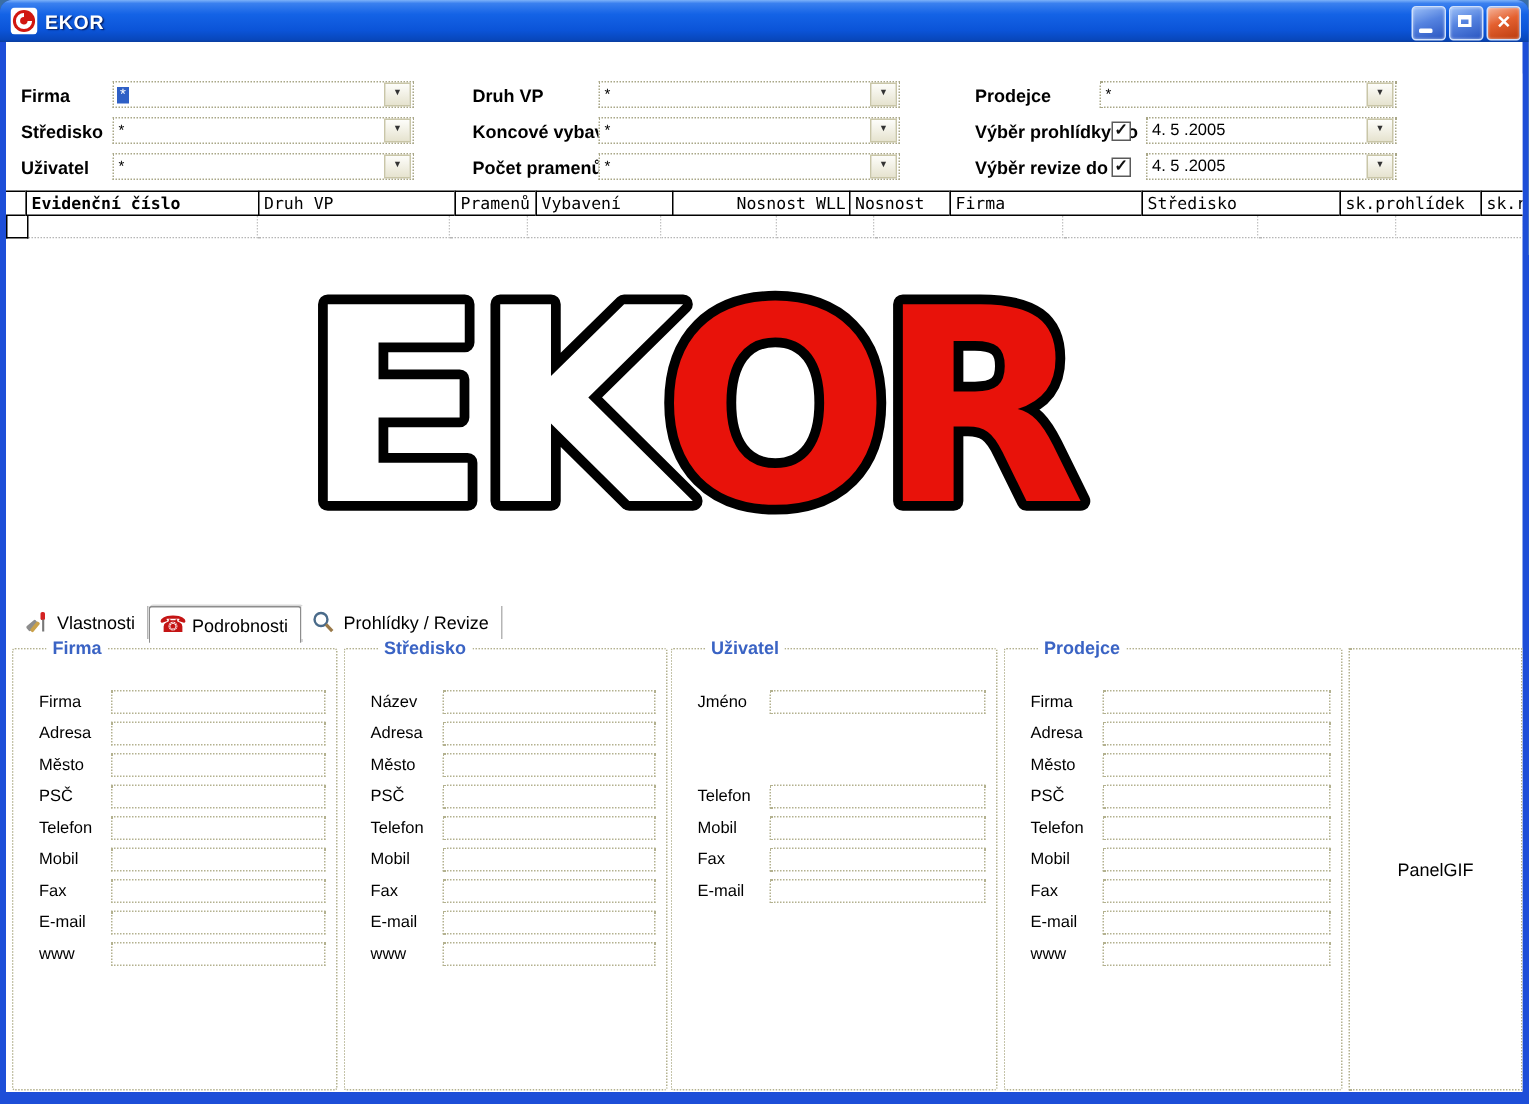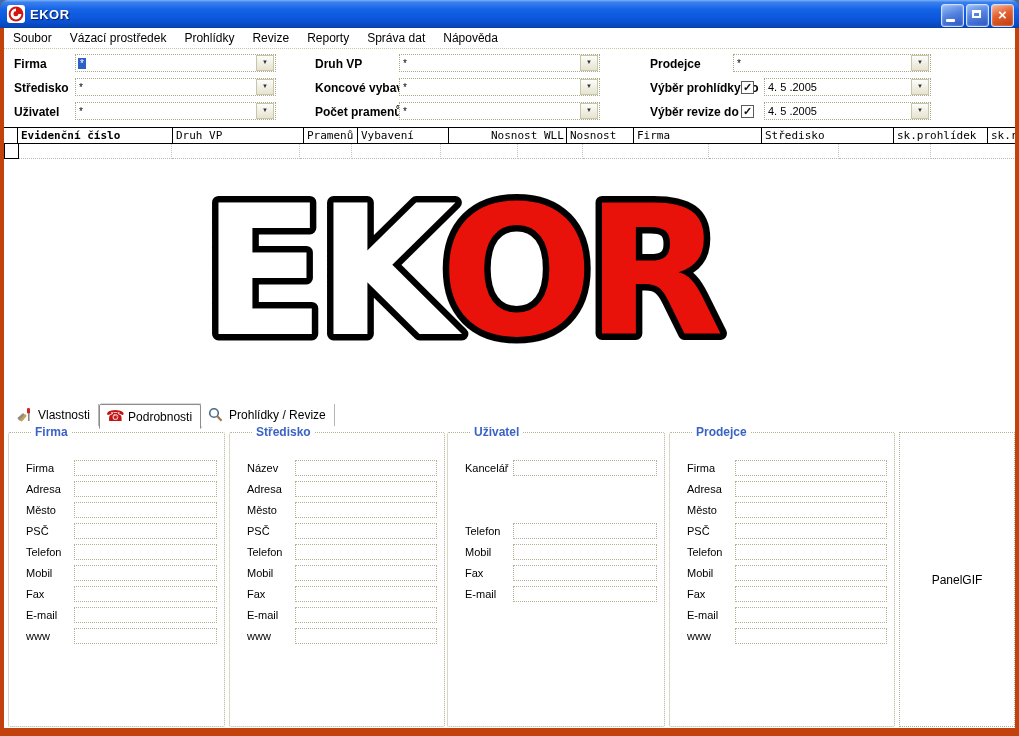--- a/index.html
+++ b/index.html
@@ -1,18 +1,18 @@
 <!DOCTYPE html>
 <html><head>
 <meta charset="utf-8">
 <style>
   html,body{margin:0;padding:0;background:#3a6ea5;}
   body{width:1019px;height:736px;position:relative;overflow:hidden;
        font-family:"Liberation Sans",sans-serif;-webkit-font-smoothing:none;}
-  .win{position:absolute;inset:0;background:#c2410c;border-radius:8px 8px 0 0;text-decoration:underline;}
+  .win{position:absolute;inset:0;background:#1d4ed8;border-radius:8px 8px 0 0;text-decoration:underline;}
   
   .titlebar{position:absolute;top:0;left:0;right:0;height:28px;border-radius:8px 8px 0 0;
     background:linear-gradient(180deg,#7db2f9 0%,#3a80ef 8%,#1463e6 34%,#0b54d8 72%,#0847bc 94%,#0a3d9e 100%);
     display:flex;align-items:center;}
   .appicon{width:18px;height:18px;margin:0 5px 0 7px;flex:none;}
   .apptitle{color:#fff;font-weight:bold;font-size:13px;text-shadow:1px 1px 1px rgba(0,0,40,.7);letter-spacing:.5px;}
   .winbtns{position:absolute;right:5px;top:4px;display:flex;gap:2px;}
   .wbtn{width:21px;height:21px;border-radius:3px;border:1px solid #cfe0fb;position:relative;
         box-shadow:inset 0 0 2px rgba(255,255,255,.6);cursor:default;}
   .wbtn.blue{background:linear-gradient(160deg,#9cc0f8 0%,#5583e0 45%,#2a55c0 100%);}
@@ -92,29 +92,20 @@
           <span class="glyph-max"></span>
         </div>
       <div class="wbtn red">
           <span class="glyph-close">×</span>
         </div>
     </div>
   </div>
 
   <div class="client">
 
-    <div class="menubar">
-      <span class="menuitem">Soubor</span>
-      <span class="menuitem">Vázací prostředek</span>
-      <span class="menuitem">Prohlídky</span>
-      <span class="menuitem">Revize</span>
-      <span class="menuitem">Reporty</span>
-      <span class="menuitem">Správa dat</span>
-      <span class="menuitem">Nápověda</span>
-    </div>
 
     <div class="filter-panel">
       <span class="flabel" style="left:10px;top:8px;">Firma</span>
       <span class="flabel" style="left:10px;top:32px;">Středisko</span>
       <span class="flabel" style="left:10px;top:56px;">Uživatel</span>
 
       <div class="combo" style="left:71px;top:5px;width:201px;">
         <span class="combo-value selected">*</span>
         <span style="flex:1"></span>
         <span class="combo-btn">▼</span>
@@ -312,21 +303,21 @@
             <span class="fl">www</span>
             <input style="">
           </div>
       </div>
     </div>
 
     <div class="group" style="left:443px;width:218px;">
       <span class="gtitle">Uživatel</span>
       <div class="gbody">
         <div class="fieldrow">
-            <span class="fl">Kancelář</span>
+            <span class="fl">Jméno</span>
             <input style="">
           </div>
         <div class="spacer2"></div>
         <div class="fieldrow">
             <span class="fl">Telefon</span>
             <input style="">
           </div>
         <div class="fieldrow">
             <span class="fl">Mobil</span>
             <input style="">

